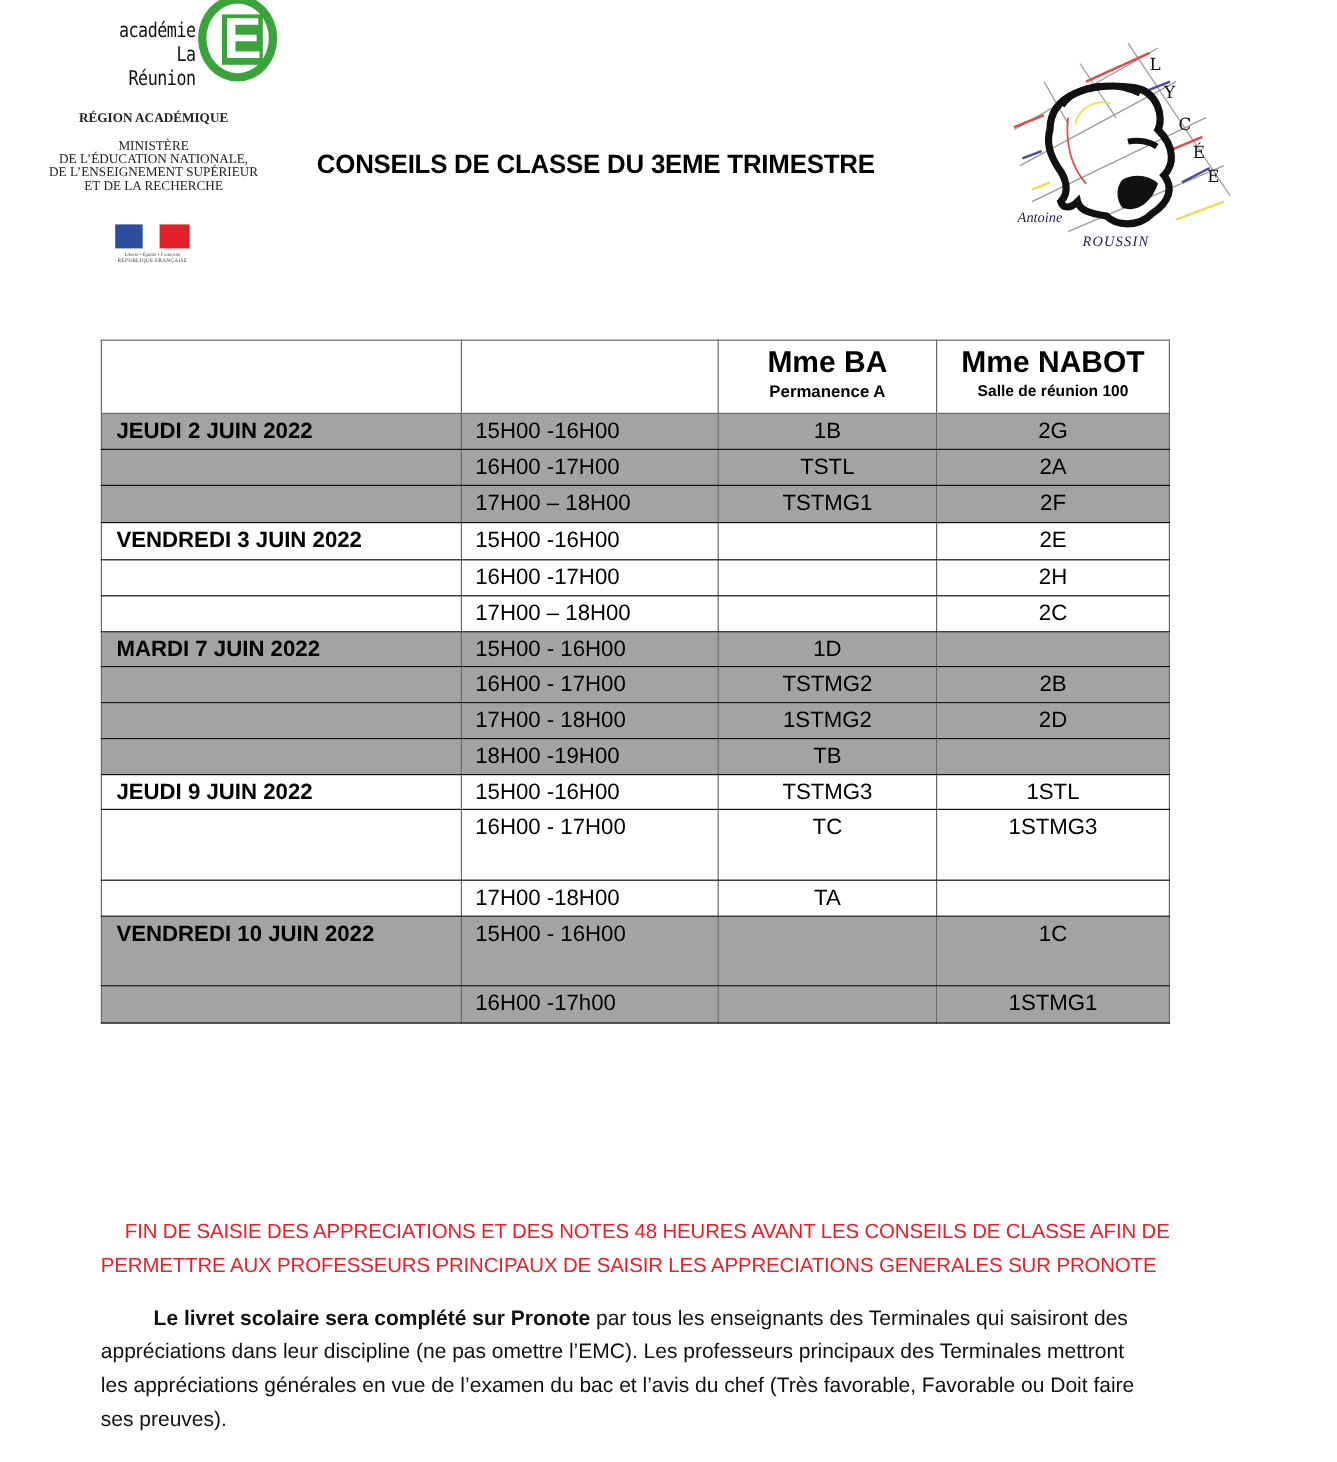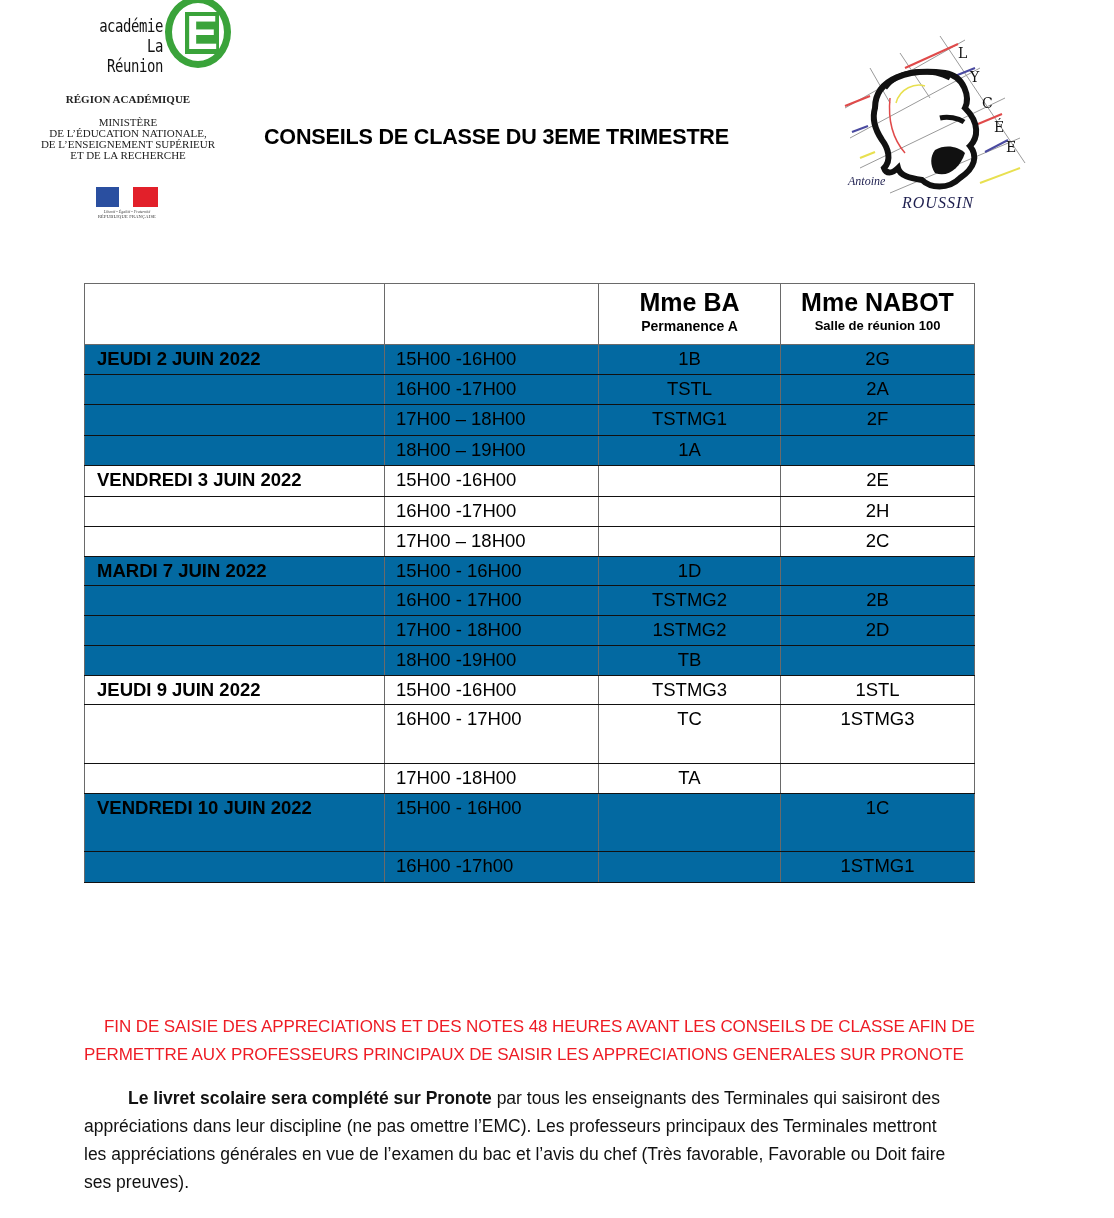--- a/index.html
+++ b/index.html
@@ -29,36 +29,36 @@
   .repfr { font-family: "Liberation Serif", serif; font-size: 4.5px; text-align: center; color: #333; letter-spacing: 0.2px; }
 
   .doc-title { position: absolute; left: 264px; top: 124px; font-weight: bold; font-size: 22px;
                letter-spacing: -0.2px; transform: scaleX(0.98); transform-origin: left; }
 
   .lycee-logo { position: absolute; left: 830px; top: 28px; width: 200px; height: 190px; }
   .lycee-logo svg { position: absolute; left: 0; top: 0; }
   .lycee-name1 { position: absolute; left: 18px; top: 146px; font-family: "Liberation Serif", serif;
                  font-style: italic; font-size: 12px; color: #1e1f4f; }
   .lycee-name2 { position: absolute; left: 72px; top: 166px; font-family: "Liberation Serif", serif;
-                 font-style: italic; font-size: 16px; color: #1e1f4f; letter-spacing: 1px; }
+                 font-style: italic; font-size: 12px; color: #1e1f4f; letter-spacing: 1px; }
 
   
   table.sched { position: absolute; left: 84px; top: 283px; border-collapse: collapse; table-layout: fixed;
                 font-family: "Liberation Sans", sans-serif; }
   table.sched td, table.sched th { border: 1.5px solid #6a6a6a; padding: 0; vertical-align: top; }
   table.sched tr.rowline td { border-top: 1px solid #111; border-bottom: 1px solid #111; }
   col.c-day { width: 300px; } col.c-time { width: 214px; } col.c-ba { width: 182px; } col.c-nab { width: 194px; }
   th.teacher { text-align: center; font-weight: bold; }
   th.teacher .tname { display: block; font-size: 25px; line-height: 28px; margin-top: 4px; }
   th.teacher .troom { display: block; font-size: 14px; line-height: 20px; }
   th.teacher .troom.small { font-size: 13px; }
   td .day { display: block; font-weight: bold; font-size: 18.5px; line-height: 26px; padding-left: 12px; padding-top: 1px; }
   td .time { display: block; font-size: 18.5px; line-height: 26px; padding-left: 11px; padding-top: 1px; }
   td .cls { display: block; font-size: 18.5px; line-height: 26px; text-align: center; padding-top: 1px; }
-  tr.shade td { background: #0369a1; }
+  tr.shade td { background: #a3a3a3; }
   tr.plain td { background: #ffffff; }
 
   
   .notice { position: absolute; left: 84px; top: 1013px; width: 930px; color: #ee1c25;
             font-size: 17px; line-height: 28px; letter-spacing: -0.1px; }
   .notice .indent { display: inline-block; width: 20px; }
   .para { position: absolute; left: 84px; top: 1084px; width: 975px; font-size: 17.5px; line-height: 28px; color: #111; }
   .para .indent { display: inline-block; width: 44px; }
   .para b { font-weight: bold; }
 </style>
@@ -192,34 +192,20 @@
         <td>
           <span class="time">17H00 – 18H00</span>
         </td>
         <td>
           <span class="cls">TSTMG1</span>
         </td>
         <td>
           <span class="cls">2F</span>
         </td>
       </tr>
-      <tr class="rowline shade" style="height: 30px;">
-        <td>
-          <span class="day"></span>
-        </td>
-        <td>
-          <span class="time">18H00 – 19H00</span>
-        </td>
-        <td>
-          <span class="cls">1A</span>
-        </td>
-        <td>
-          <span class="cls"></span>
-        </td>
-      </tr>
       <tr class="rowline plain" style="height: 31px;">
         <td>
           <span class="day">VENDREDI 3 JUIN 2022</span>
         </td>
         <td>
           <span class="time">15H00 -16H00</span>
         </td>
         <td>
           <span class="cls"></span>
         </td>

